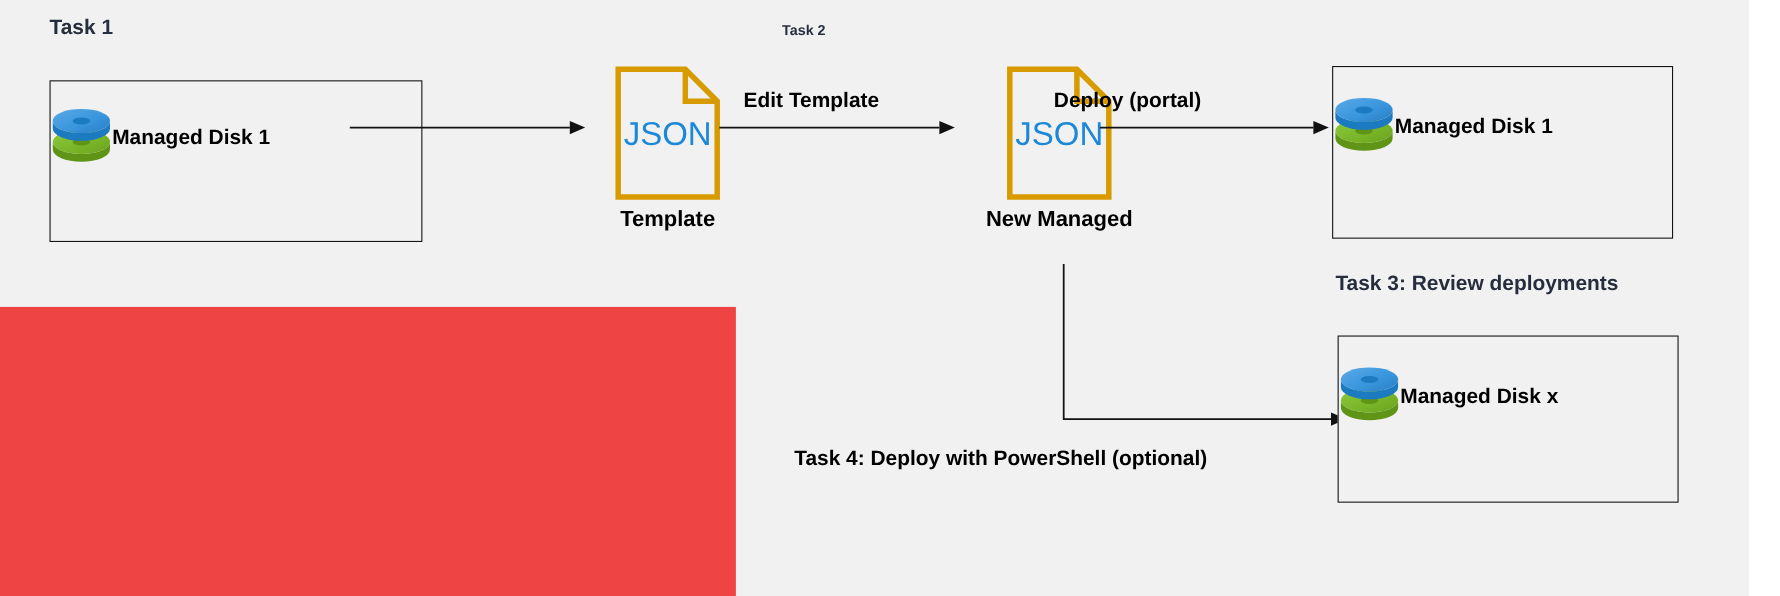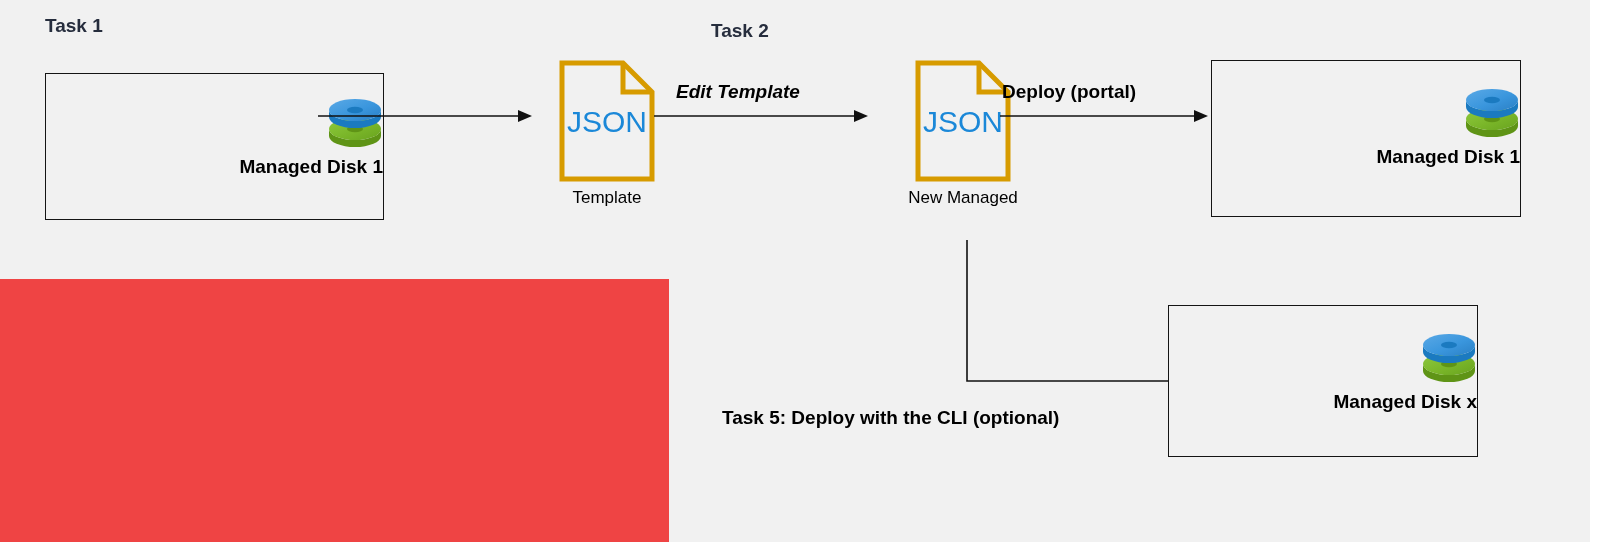--- a/index.html
+++ b/index.html
@@ -25,40 +25,40 @@
   #panel-right { left: 669px; top: 0px; width: 949px;  height: 542px; }
 
   
   .section-label {
     position: absolute;
     color: #262d3d;
     font-weight: bold;
     white-space: nowrap;
   }
   #label-task1 { left: 45px;  top: 15px; font-size: 19px; }
-  #label-task2 { left: 711px; top: 20px; font-size: 19px; }
+  #label-task2 { left: 711px; top: 20px; font-size: 13px; }
   #label-task3 { left: 1214px; top: 248px; font-size: 19px; }
 
   
   .res-box {
     position: absolute;
     border: 1.6px solid #141414;
     background: #f1f1f1;
     box-sizing: border-box;
   }
   #box-disk1-left  { left: 45px;   top: 73px;  width: 339px; height: 147px; }
   #box-disk1-right { left: 1211px; top: 60px;  width: 310px; height: 157px; }
-  #box-diskx       { left: 1168px; top: 305px; width: 310px; height: 152px; }
+  #box-diskx       { left: 1216px; top: 305px; width: 310px; height: 152px; }
 
   .res-inner {
     position: absolute;
     left: 0; right: 0;
     display: flex;
-    flex-direction: column;
-    align-items: flex-end;
+    flex-direction: row;
+    align-items: center;
   }
   #box-disk1-left  .res-inner { top: 22px; }
   #box-disk1-right .res-inner { top: 25px; }
   #box-diskx       .res-inner { top: 25px; }
 
   .res-label {
     margin-top: 8px;
     font-size: 19px;
     font-weight: bold;
     color: #000000;
@@ -71,43 +71,43 @@
   
   .file-icon { position: absolute; margin-left: 24px; }
   #file-template     { left: 535px; top: 60px; }
   #file-new-template { left: 891px; top: 60px; }
   .file-svg { display: block; }
   .file-caption {
     position: absolute;
     top: 128px;
     left: 50%;
     transform: translateX(-50%);
-    font-size: 17px;
-    font-weight: normal;
+    font-size: 20px;
+    font-weight: bold;
     color: #000000;
     white-space: nowrap;
   }
 
   
   .connector { position: absolute; overflow: visible; }
   #conn-1    { left: 318px;  top: 108px; }
   #conn-2    { left: 654px;  top: 108px; }
   #conn-3    { left: 1000px; top: 108px; }
   #conn-4    { left: 966px;  top: 240px; }
 
   
   .arrow-caption {
     position: absolute;
     font-size: 19px;
     font-weight: bold;
     color: #000000;
     white-space: nowrap;
   }
-  #cap-edit-template { left: 676px;  top: 81px; font-style: italic; }
-  #cap-deploy-portal { left: 1002px; top: 81px; }
+  #cap-edit-template { left: 676px;  top: 81px; }
+  #cap-deploy-portal { left: 958px; top: 81px; }
 
   
   #notes-optional {
     position: absolute;
     left: 722px;
     top: 404px;
     font-size: 19px;
     font-weight: bold;
     color: #000000;
     line-height: 27px;
@@ -208,20 +208,21 @@
         <ellipse cx="28" cy="33" rx="26" ry="11" fill="url(#gGreenTopR)"></ellipse>
         <ellipse cx="28" cy="33" rx="8" ry="3.2" fill="#5f9416"></ellipse>
         <path d="M2,14 a26,11 0 0,0 52,0 l0,7 a26,11 0 0,1 -52,0 z" fill="#1b7ac0"></path>
         <ellipse cx="28" cy="14" rx="26" ry="11" fill="url(#gBlueTopR)"></ellipse>
         <ellipse cx="28" cy="14" rx="8" ry="3.2" fill="#1b7ac0"></ellipse>
       </svg>
       <div class="res-label">Managed Disk 1</div>
     </div>
   </div>
 
+  <div class="section-label" id="label-task3">Task 3: Review deployments</div>
 
   <svg class="connector" id="conn-4" width="260" height="155">
     <path d="M1,0 L1,141 L244,141" fill="none" stroke="#111111" stroke-width="1.6"></path>
     <polygon points="244,135 258,141 244,147" fill="#111111"></polygon>
   </svg>
 
   <div class="res-box" id="box-diskx">
     <div class="res-inner">
       <svg class="disk-icon" viewBox="0 0 56 52">
         <defs>
@@ -241,16 +242,16 @@
         <ellipse cx="28" cy="33" rx="8" ry="3.2" fill="#5f9416"></ellipse>
         <path d="M2,14 a26,11 0 0,0 52,0 l0,7 a26,11 0 0,1 -52,0 z" fill="#1b7ac0"></path>
         <ellipse cx="28" cy="14" rx="26" ry="11" fill="url(#gBlueTopX)"></ellipse>
         <ellipse cx="28" cy="14" rx="8" ry="3.2" fill="#1b7ac0"></ellipse>
       </svg>
       <div class="res-label">Managed Disk x</div>
     </div>
   </div>
 
   <div id="notes-optional">
-    <div>Task 5: Deploy with the CLI (optional)</div>
+    <div>Task 4: Deploy with PowerShell (optional)</div>
   </div>
 
 </div>
 
 </body></html>

